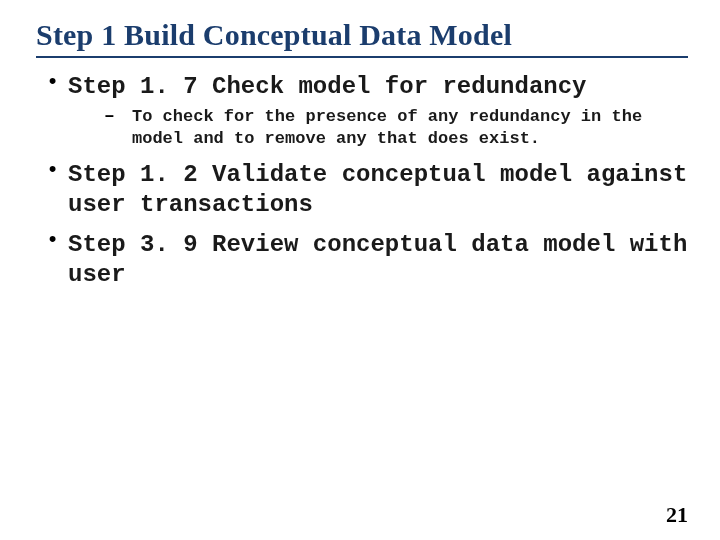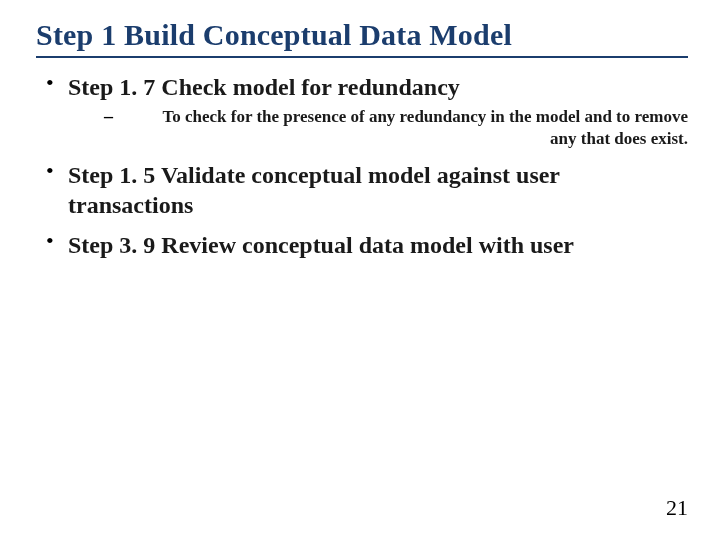--- a/index.html
+++ b/index.html
@@ -30,41 +30,41 @@
   }
   ul.top {
     list-style: none;
     margin: 0;
     padding: 0 0 0 8px;
   }
   ul.top > li {
     position: relative;
     padding-left: 24px;
     margin-top: 10px;
+    font-family: Liberation Mono, monospace;
   }
   ul.top > li::before {
     content: "•";
     position: absolute;
     left: 2px;
     top: 0;
     font-size: 22px;
     line-height: 1;
     color: #000;
   }
   .step-head {
     font-size: 24px;
     font-weight: 700;
     color: #1a1a1a;
     line-height: 1.25;
   }
   ul.sub {
     list-style: none;
     margin: 4px 0 0 0;
     padding: 0 0 0 36px;
-    text-align: right;
   }
   ul.sub > li {
     position: relative;
     padding-left: 28px;
     margin-top: 2px;
   }
   ul.sub > li::before {
     content: "–";
     position: absolute;
     left: 0;
@@ -75,44 +75,45 @@
   }
   .sub-text {
     font-size: 17px;
     font-weight: 700;
     color: #1a1a1a;
     line-height: 1.3;
   }
   .pagenum {
     position: absolute;
     right: 32px;
-    bottom: 19px;
+    bottom: 12px;
     font-family: "Times New Roman", Times, serif;
     font-size: 22px;
     color: #000;
+    font-weight: bold;
   }
 </style>
 </head>
 <body>
 
 <div class="slide">
   <div class="title">Step 1 Build Conceptual Data Model</div>
 
   <ul class="top">
     <li>
       <div class="step-head">Step 1. 7  Check model for redundancy</div>
       <ul class="sub">
         <li>
           <div class="sub-text">To check for the presence of any redundancy in the model and to remove any that does exist.</div>
         </li>
       </ul>
     </li>
 
     <li>
-      <div class="step-head">Step 1. 5  Validate conceptual model against user transactions</div>
+      <div class="step-head">Step 1. 2  Validate conceptual model against user transactions</div>
     </li>
 
     <li>
       <div class="step-head">Step 3. 9  Review conceptual data model with user</div>
     </li>
   </ul>
 
   <div class="pagenum">21</div>
 </div>
 

